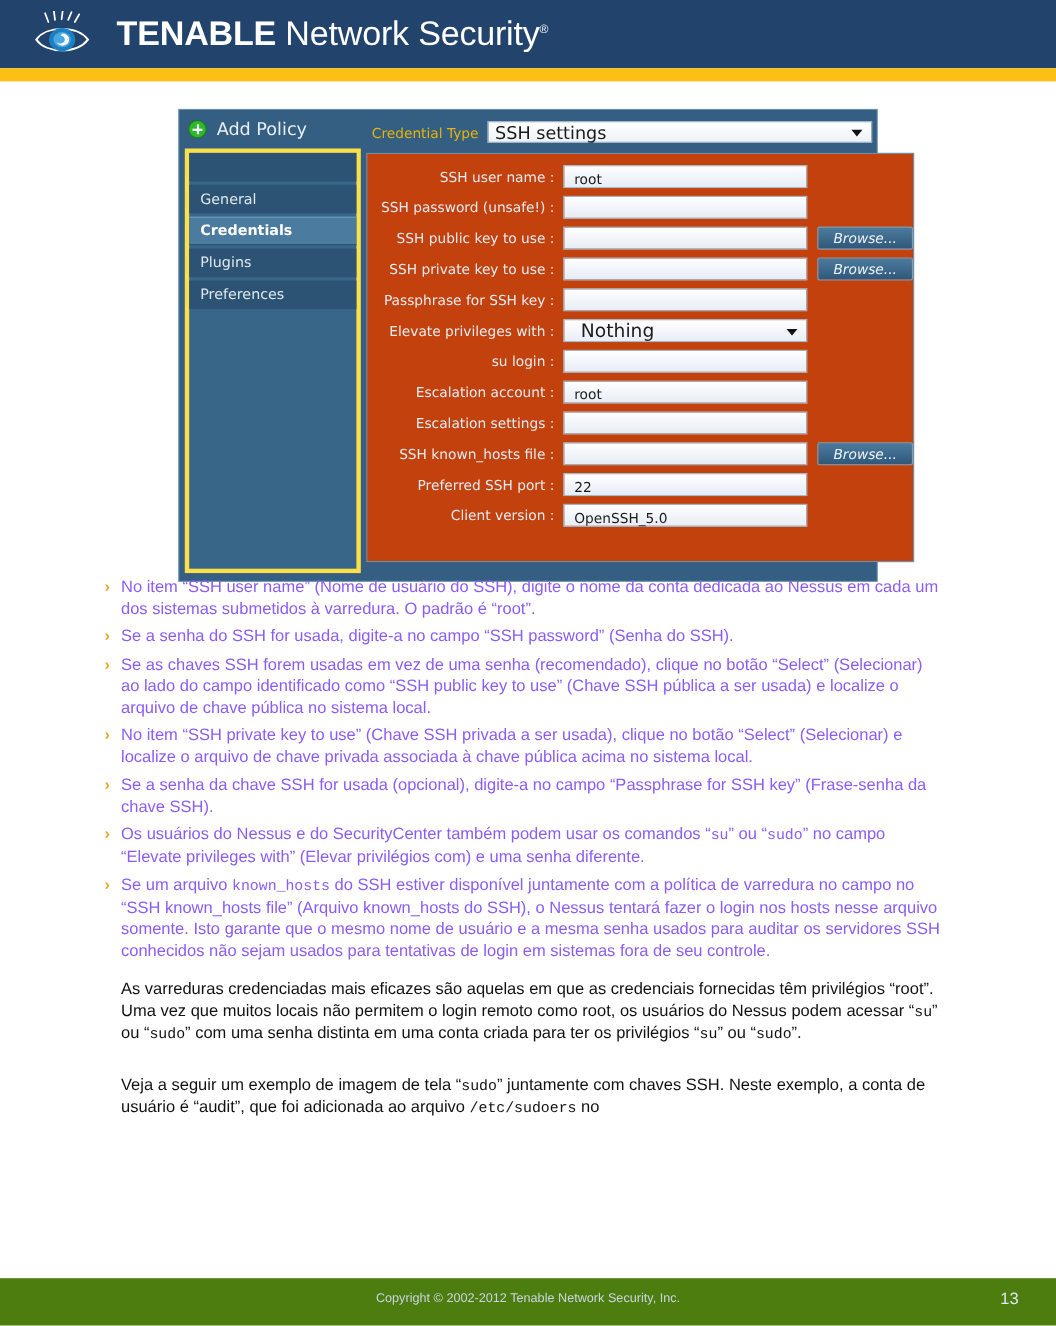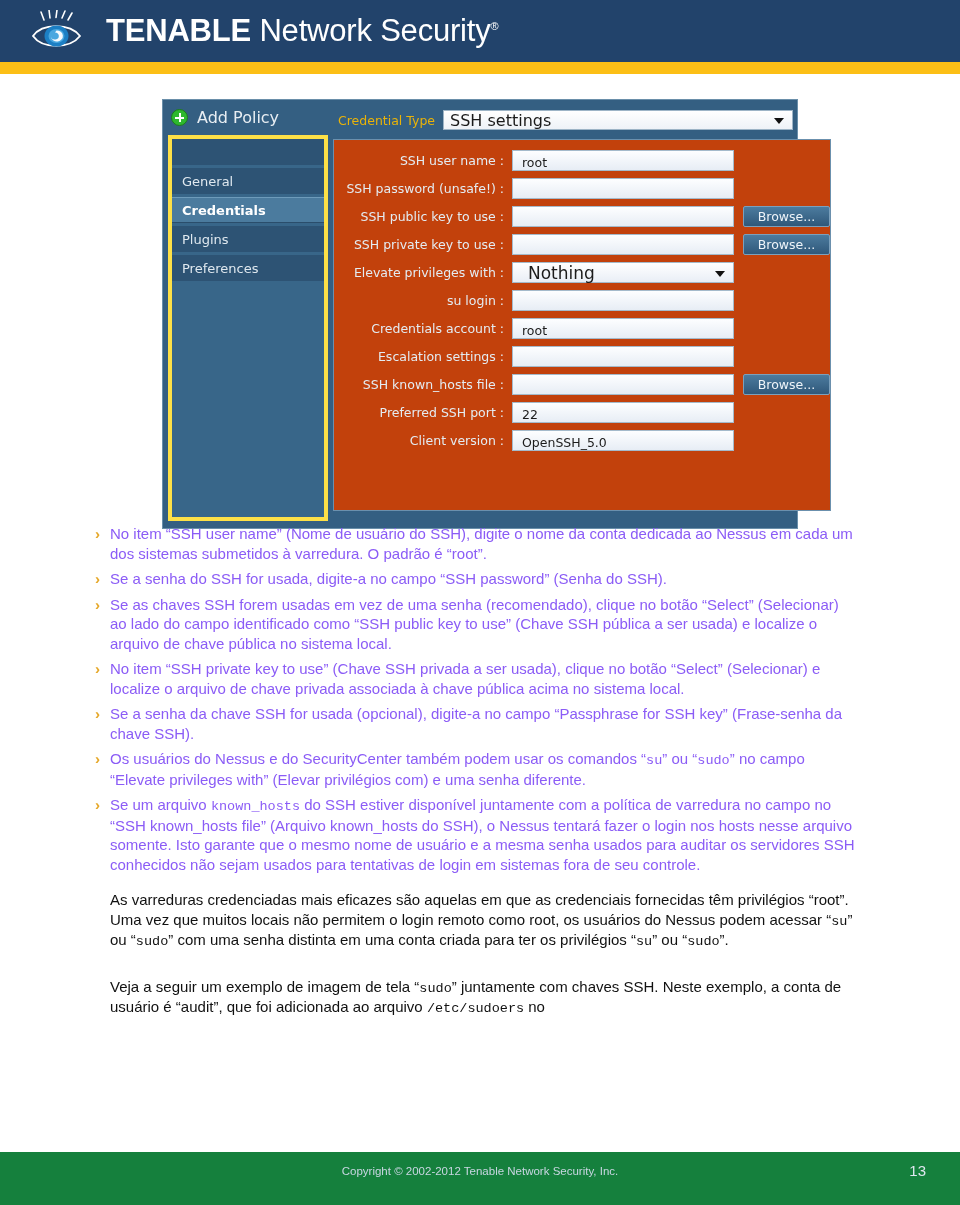--- a/index.html
+++ b/index.html
@@ -220,20 +220,21 @@
     height: 21px;
     background: linear-gradient(#4c7b9e, #2f587a);
     border: 1px solid #7ba0bc;
     border-radius: 2px;
     color: #eef4f9;
     font-size: 12.5px;
     display: flex;
     align-items: center;
     justify-content: center;
     flex: none;
+    font-style: italic;
   }
 
   
   .content {
     position: absolute;
     left: 0; top: 524px;
     width: 960px;
   }
   .bullet {
     display: flex;
@@ -265,22 +266,22 @@
   .list-wrap { padding-left: 82px; }
   .mono {
     font-family: "Liberation Mono", monospace;
     font-size: 13.5px;
   }
 
   
   .footer {
     position: absolute;
     left: 0; bottom: 0;
-    width: 960px; height: 53px;
-    background: #15803d;
+    width: 960px; height: 43px;
+    background: #4d7c0f;
   }
   .footer-copy {
     position: absolute;
     left: 0; right: 0;
     top: 13px;
     text-align: center;
     color: #c9d6e2;
     font-size: 11.5px;
   }
   .footer-page {
@@ -375,38 +376,44 @@
       </div>
 
       <div class="frow">
         <span class="flabel">SSH private key to use :</span>
         <div class="finput">
           <span></span>
         </div>
         <div class="browse-btn">Browse...</div>
       </div>
 
+      <div class="frow">
+        <span class="flabel">Passphrase for SSH key :</span>
+        <div class="finput">
+          <span></span>
+        </div>
+      </div>
 
       <div class="frow">
         <span class="flabel">Elevate privileges with :</span>
         <div class="fselect">
           <span>Nothing</span>
           <span class="caret"></span>
         </div>
       </div>
 
       <div class="frow">
         <span class="flabel">su login :</span>
         <div class="finput">
           <span></span>
         </div>
       </div>
 
       <div class="frow">
-        <span class="flabel">Credentials account :</span>
+        <span class="flabel">Escalation account :</span>
         <div class="finput">
           <span>root</span>
         </div>
       </div>
 
       <div class="frow">
         <span class="flabel">Escalation settings :</span>
         <div class="finput">
           <span></span>
         </div>

